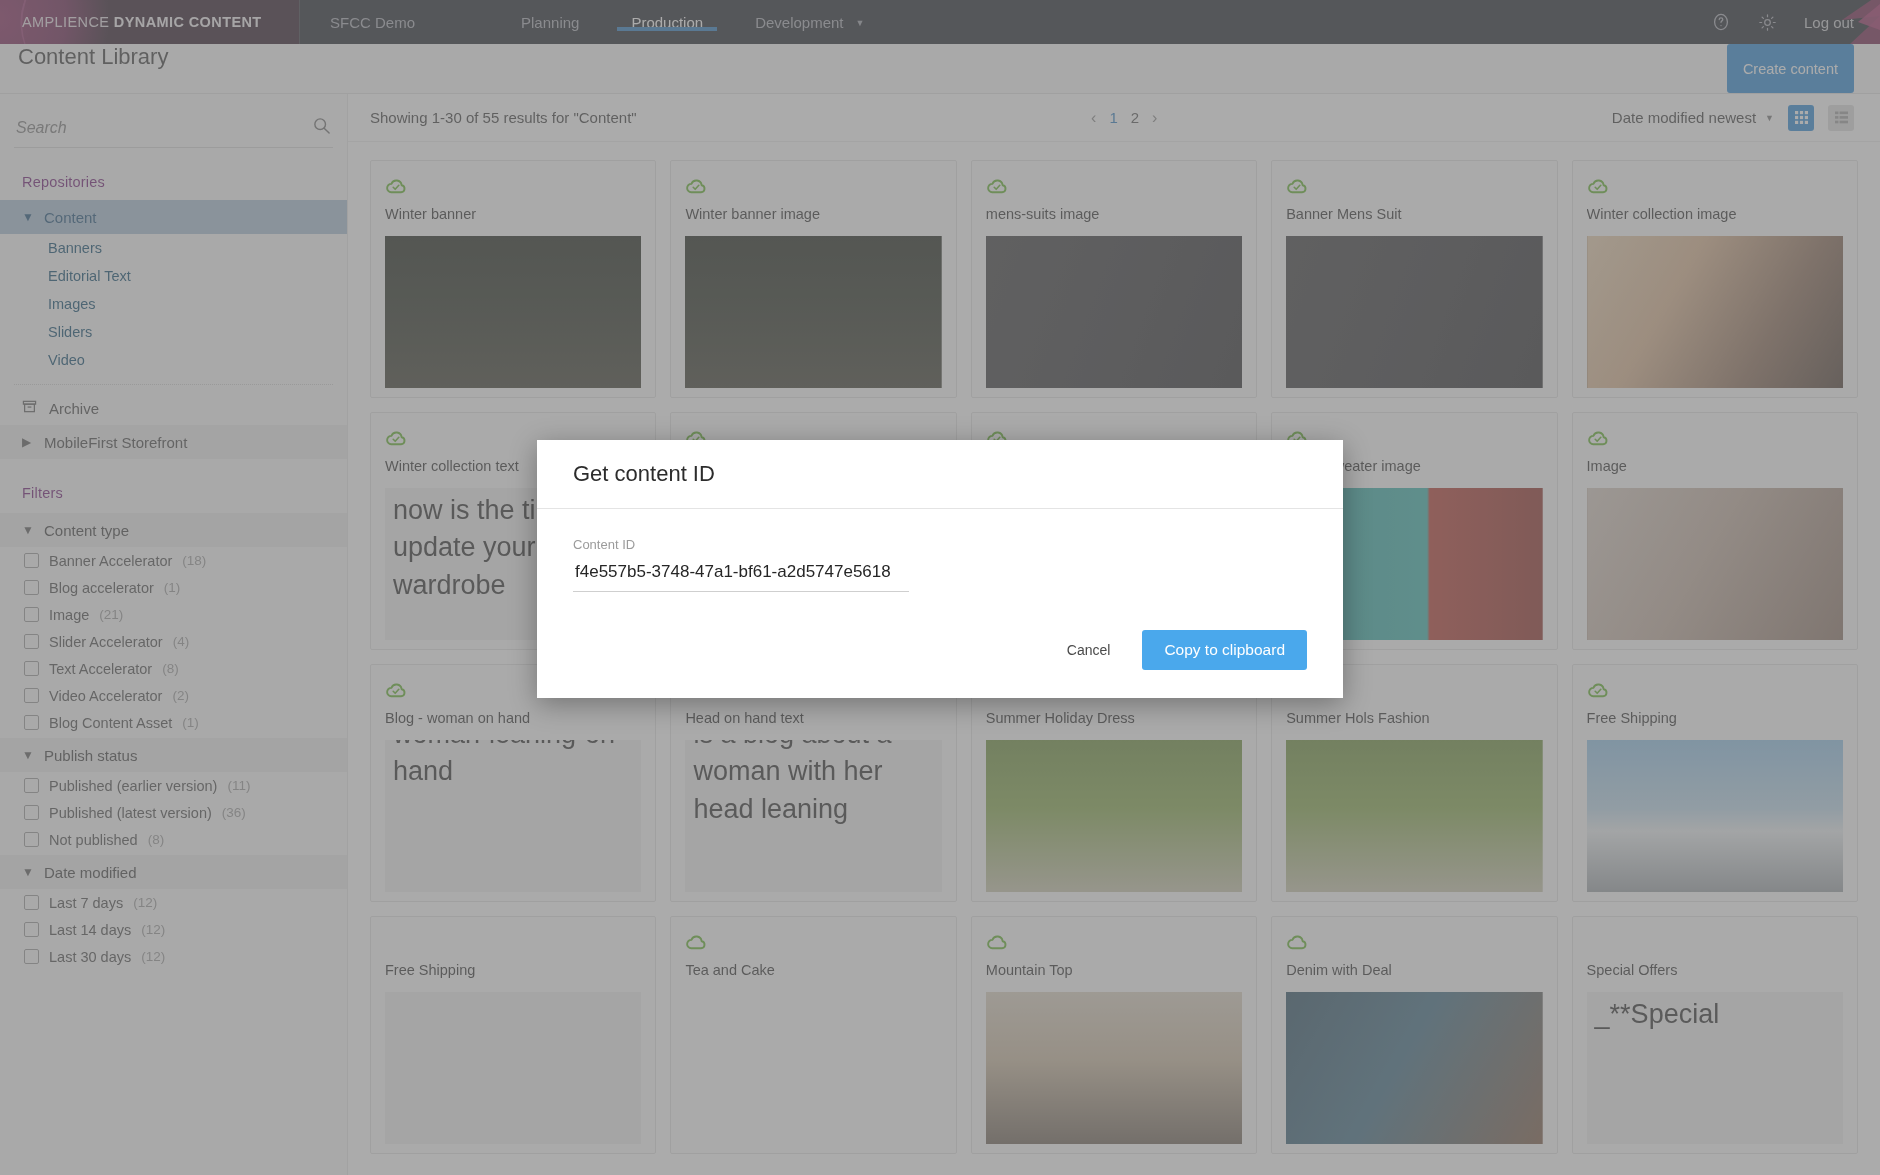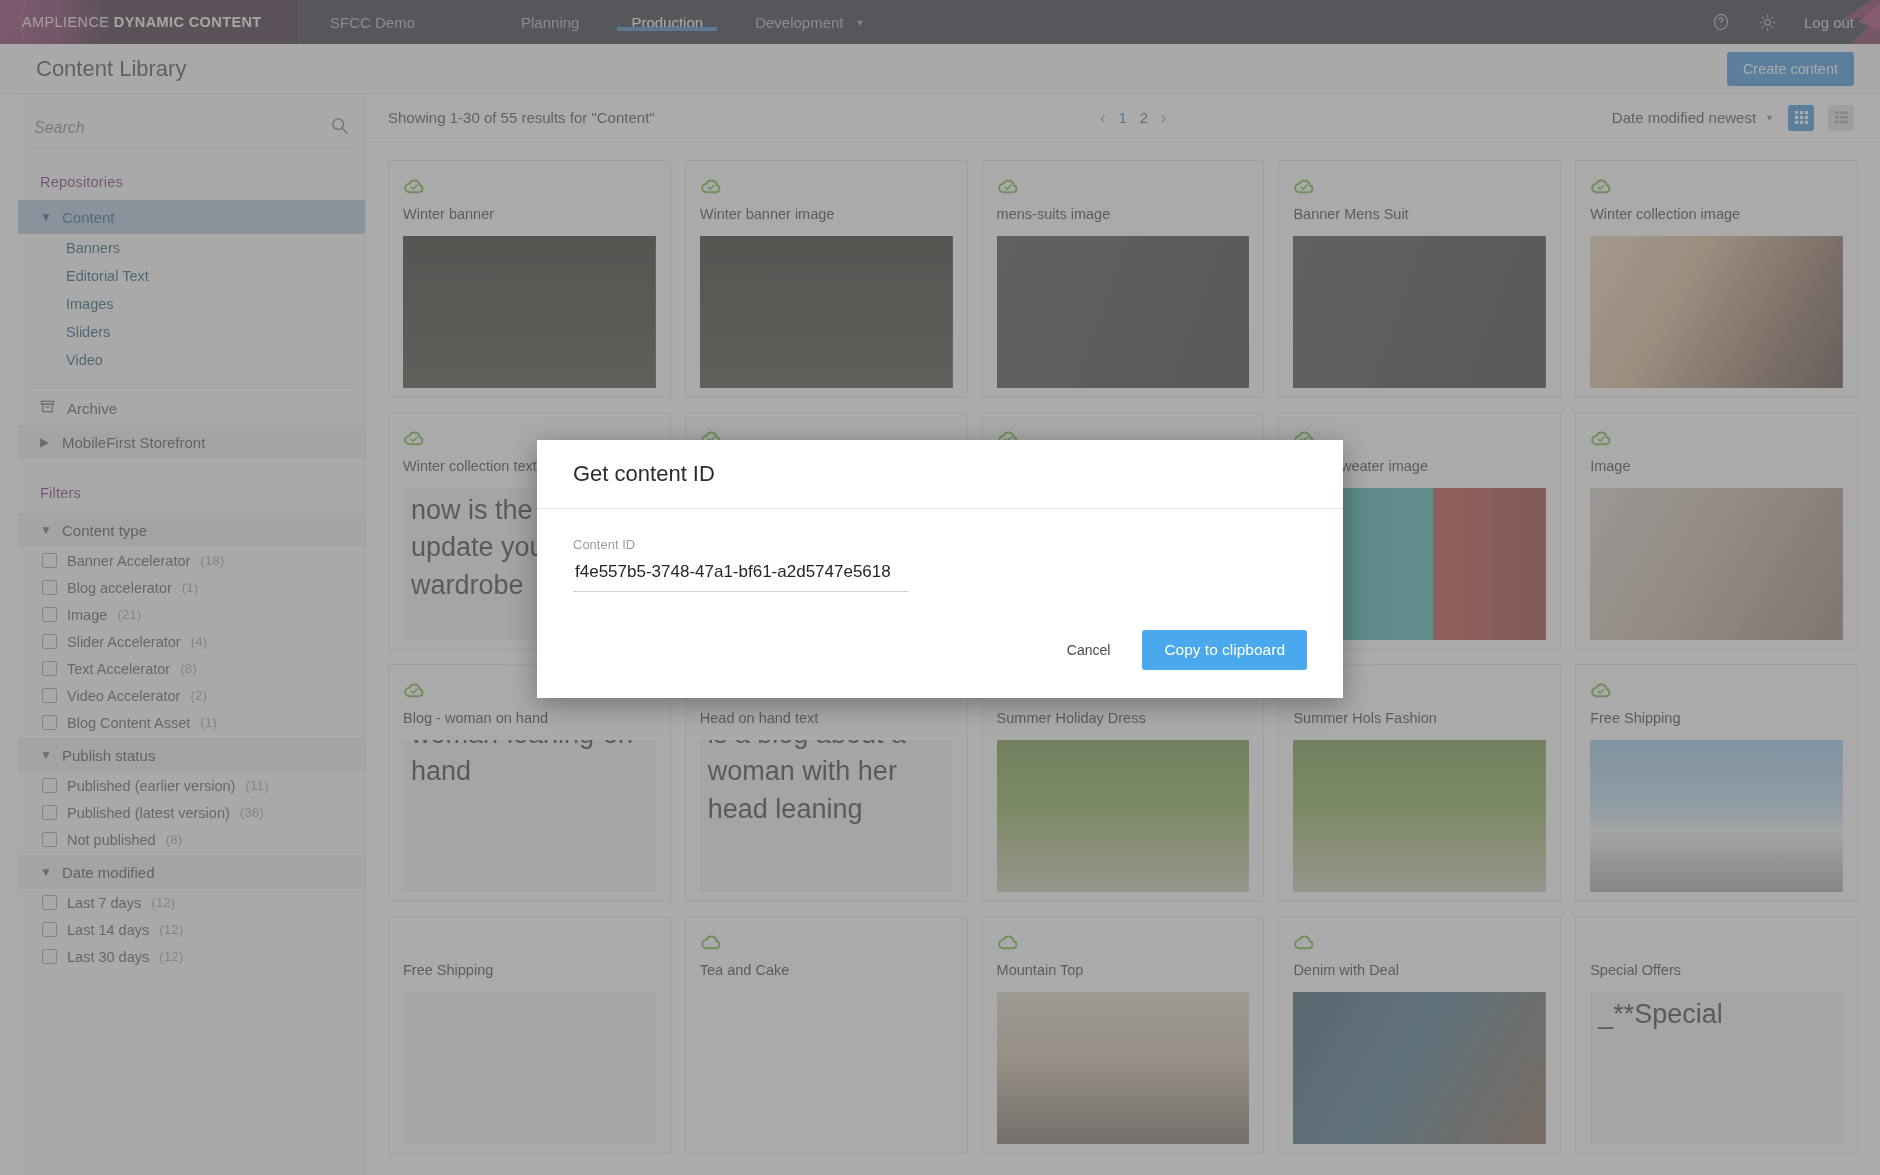--- a/index.html
+++ b/index.html
@@ -70,31 +70,31 @@
   .icon-btn { color: #a8abb4; display: flex; align-items: center; justify-content: center; }
   .logout { color: #c8cace; font-size: 15px; }
   #brandflare {
     position: absolute; right: 0; top: 0; width: 150px; height: 44px; overflow: hidden;
     pointer-events: none;
   }
 
   
   #pagehead {
     position: relative; height: 50px; background: #fafafa;
-    display: flex; align-items: center; justify-content: space-between;
-    padding: 0 26px 0 36px; border-bottom: 1px solid #e3e3e3; z-index: 5;
+    display: flex; justify-content: space-between;
+    padding: 0 26px 0 18px; border-bottom: 1px solid #e3e3e3; z-index: 5;
   }
   #pagetitle { font-size: 22px; color: #3c3c3c; font-weight: normal; }
   #createbtn {
     background: #2b8ad6; color: #fff; border: none; border-radius: 3px;
     font-size: 14.5px; padding: 9px 16px; font-family: inherit; cursor: pointer;
   }
 
   
-  #bodywrap { display: flex; height: 1081px; background: #fff; padding-left: 18px; }
+  #bodywrap { display: flex; height: 1081px; background: #fff; }
 
   
   #sidebar {
     width: 348px; flex: 0 0 348px; background: #fafafa;
     border-right: 1px solid #e6e6e6; padding: 0; overflow: hidden;
   }
   .searchrow {
     display: flex; align-items: center; margin: 16px 14px 0 14px;
     border-bottom: 1px solid #d8d8d8; padding: 6px 2px 8px 2px;
   }

